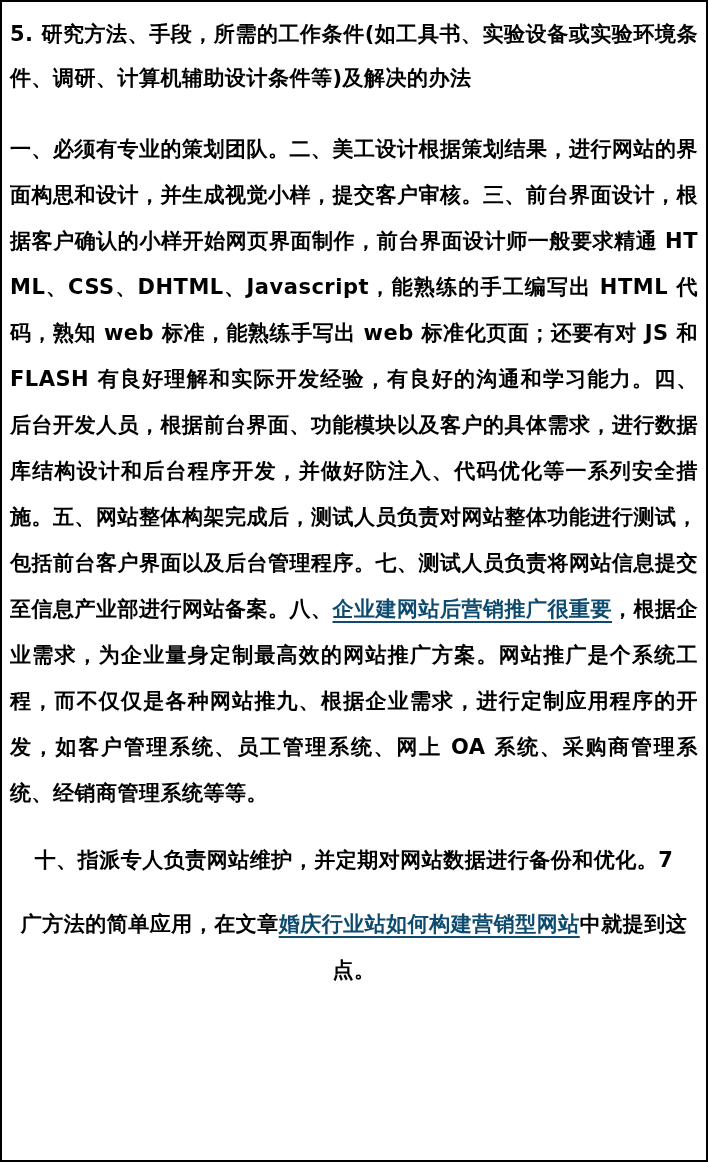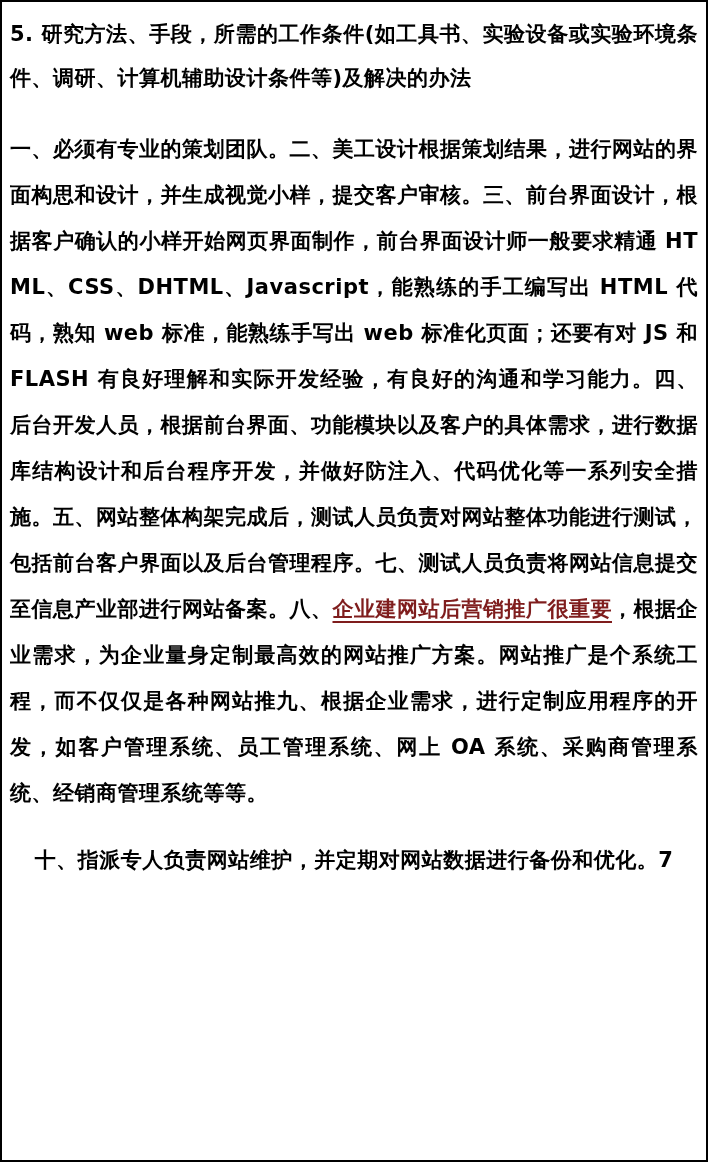--- a/index.html
+++ b/index.html
@@ -31,28 +31,29 @@
   }
   .para.heading {
     line-height: 44px;
     margin-bottom: 26px;
   }
   .para.short {
     margin-bottom: 18px;
     text-align: center;
   }
   a.doclink {
-    color: #7f1d1d;
+    color: #0c4a6e;
     text-decoration: underline;
     text-underline-offset: 5px;
     cursor: pointer;
   }
 </style>
 </head>
 <body>
 
 <div class="page">
   <p class="para heading">5. 研究方法、手段，所需的工作条件(如工具书、实验设备或实验环境条件、调研、计算机辅助设计条件等)及解决的办法</p>
   <div id="paragraphs">
       <p class="para"><span>一、必须有专业的策划团队。二、美工设计根据策划结果，进行网站的界面构思和设计，并生成视觉小样，提交客户审核。三、前台界面设计，根据客户确认的小样开始网页界面制作，前台界面设计师一般要求精通 HTML、CSS、DHTML、Javascript，能熟练的手工编写出 HTML 代码，熟知 web 标准，能熟练手写出 web 标准化页面；还要有对 JS 和 FLASH 有良好理解和实际开发经验，有良好的沟通和学习能力。四、后台开发人员，根据前台界面、功能模块以及客户的具体需求，进行数据库结构设计和后台程序开发，并做好防注入、代码优化等一系列安全措施。五、网站整体构架完成后，测试人员负责对网站整体功能进行测试，包括前台客户界面以及后台管理程序。七、测试人员负责将网站信息提交至信息产业部进行网站备案。八、</span><a class="doclink" href="#">企业建网站后营销推广很重要</a><span>，根据企业需求，为企业量身定制最高效的网站推广方案。网站推广是个系统工程，而不仅仅是各种网站推九、根据企业需求，进行定制应用程序的开发，如客户管理系统、员工管理系统、网上 OA 系统、采购商管理系统、经销商管理系统等等。</span></p>
       <p class="para short"><span>十、指派专人负责网站维护，并定期对网站数据进行备份和优化。7</span></p>
+      <p class="para short"><span>广方法的简单应用，在文章</span><a class="doclink" href="#">婚庆行业站如何构建营销型网站</a><span>中就提到这点。</span></p>
     </div>
 </div>
 
 </body></html>

